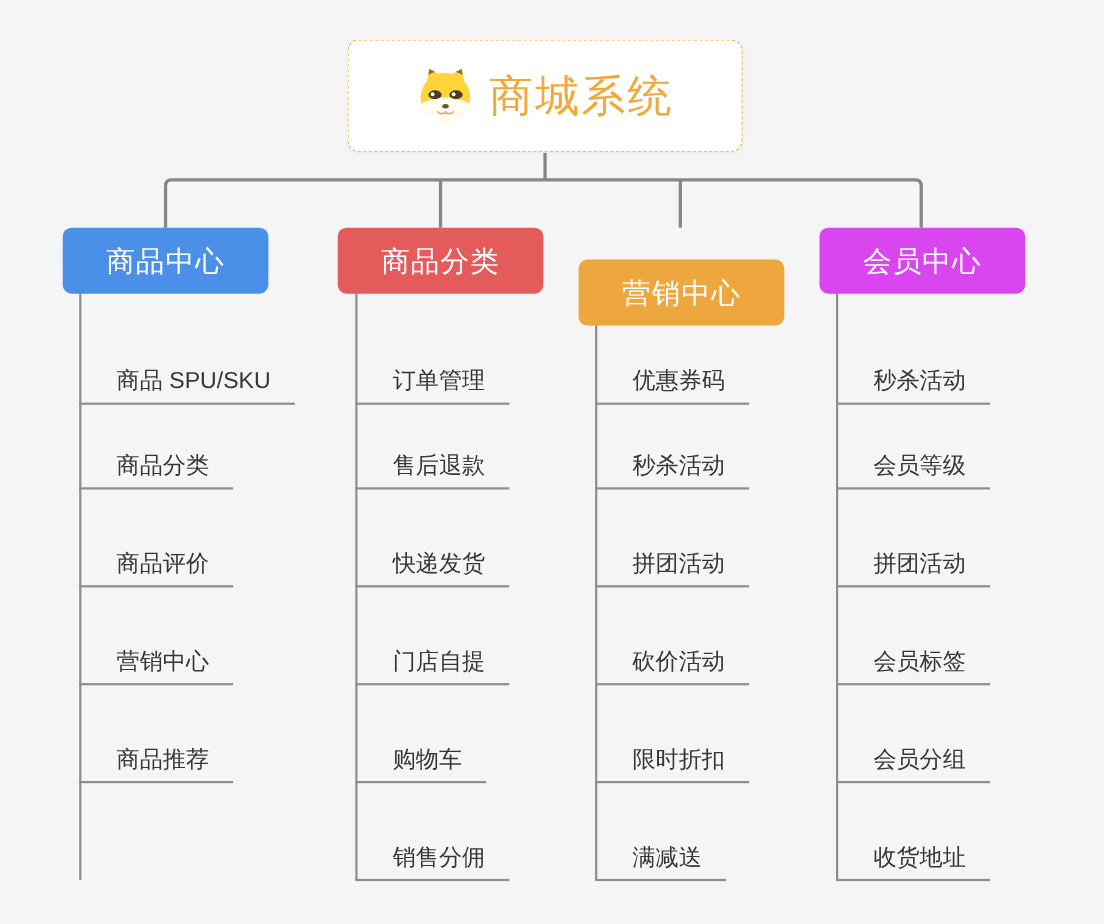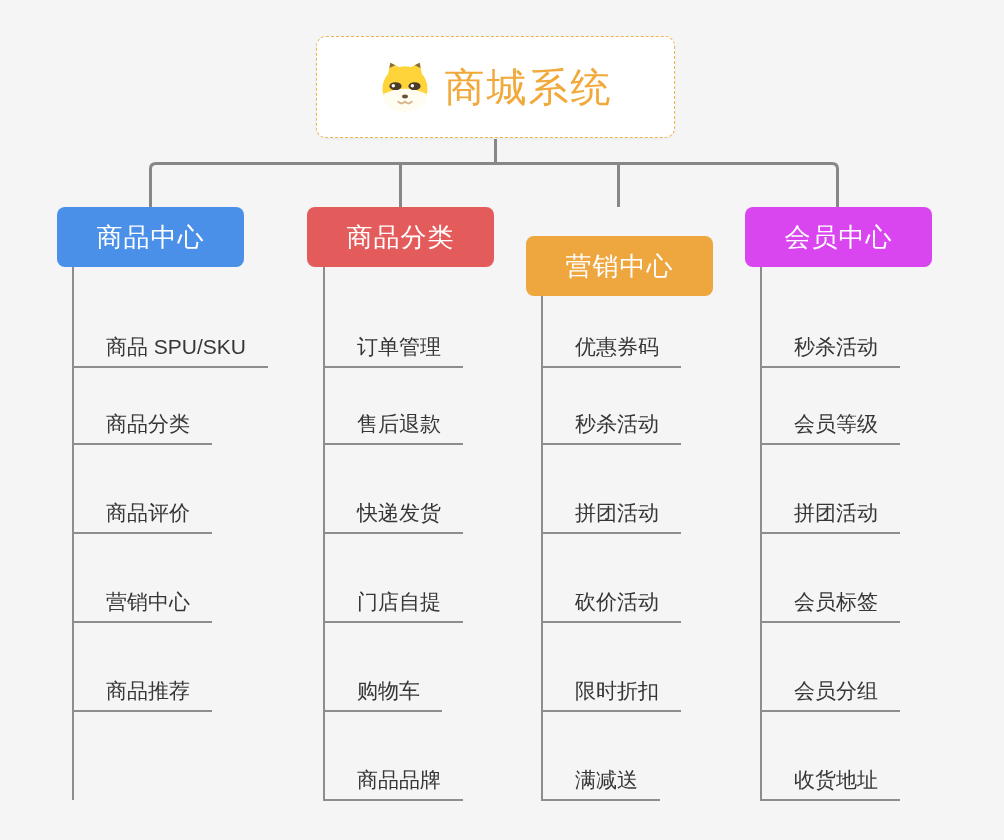--- a/index.html
+++ b/index.html
@@ -159,21 +159,21 @@
   <div class="leaf colx-trade row-2">
     <span class="leaf-label">快递发货</span>
   </div>
   <div class="leaf colx-trade row-3">
     <span class="leaf-label">门店自提</span>
   </div>
   <div class="leaf colx-trade row-4">
     <span class="leaf-label">购物车</span>
   </div>
   <div class="leaf colx-trade row-5">
-    <span class="leaf-label">商品品牌</span>
+    <span class="leaf-label">销售分佣</span>
   </div>
 
   <div class="leaf colx-marketing row-1">
     <span class="leaf-label">秒杀活动</span>
   </div>
   <div class="leaf colx-marketing row-0">
     <span class="leaf-label">优惠券码</span>
   </div>
   <div class="leaf colx-marketing row-2">
     <span class="leaf-label">拼团活动</span>

